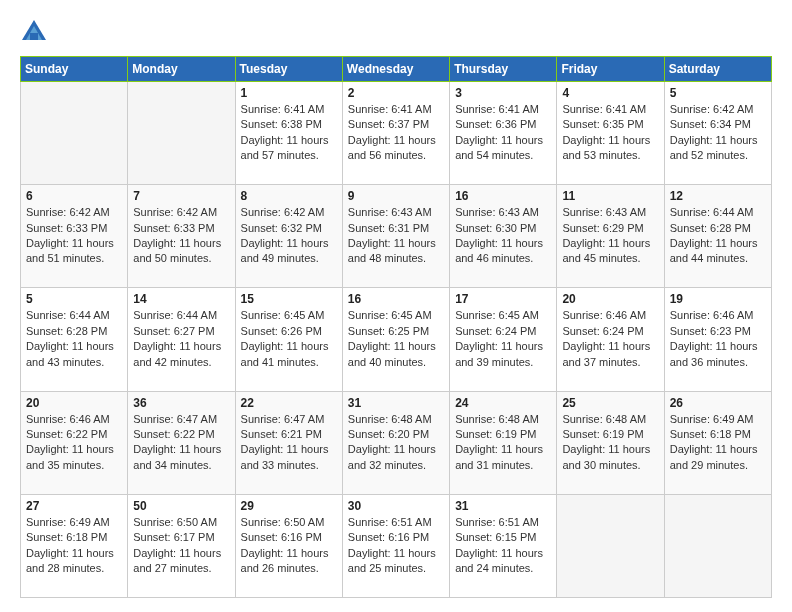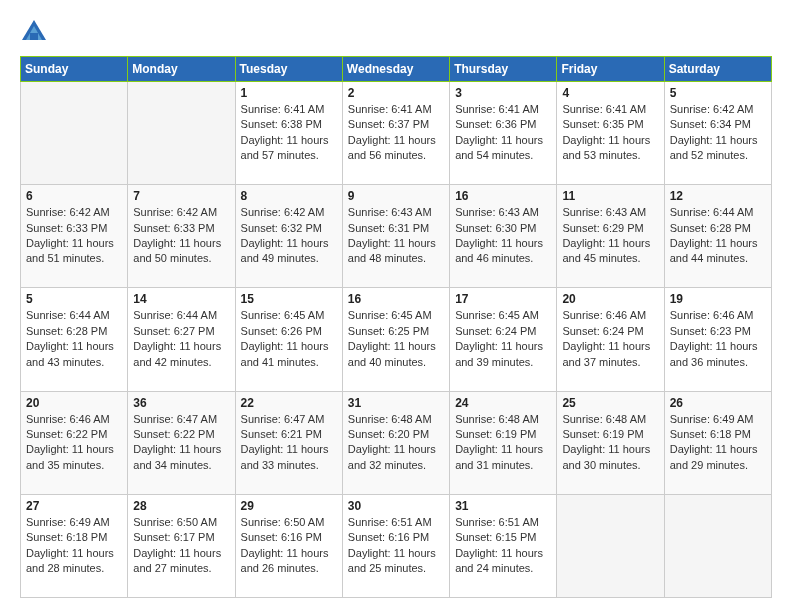--- a/index.html
+++ b/index.html
@@ -173,21 +173,21 @@
           <td><span class="day-num">20</span><span class="cell-text">Sunrise: 6:46 AM<br>Sunset: 6:22 PM<br>Daylight: 11 hours and 35 minutes.</span></td>
           <td><span class="day-num">36</span><span class="cell-text">Sunrise: 6:47 AM<br>Sunset: 6:22 PM<br>Daylight: 11 hours and 34 minutes.</span></td>
           <td><span class="day-num">22</span><span class="cell-text">Sunrise: 6:47 AM<br>Sunset: 6:21 PM<br>Daylight: 11 hours and 33 minutes.</span></td>
           <td><span class="day-num">31</span><span class="cell-text">Sunrise: 6:48 AM<br>Sunset: 6:20 PM<br>Daylight: 11 hours and 32 minutes.</span></td>
           <td><span class="day-num">24</span><span class="cell-text">Sunrise: 6:48 AM<br>Sunset: 6:19 PM<br>Daylight: 11 hours and 31 minutes.</span></td>
           <td><span class="day-num">25</span><span class="cell-text">Sunrise: 6:48 AM<br>Sunset: 6:19 PM<br>Daylight: 11 hours and 30 minutes.</span></td>
           <td><span class="day-num">26</span><span class="cell-text">Sunrise: 6:49 AM<br>Sunset: 6:18 PM<br>Daylight: 11 hours and 29 minutes.</span></td>
         </tr>
         <tr>
           <td><span class="day-num">27</span><span class="cell-text">Sunrise: 6:49 AM<br>Sunset: 6:18 PM<br>Daylight: 11 hours and 28 minutes.</span></td>
-          <td><span class="day-num">28</span><span class="cell-text">Sunrise: 6:50 AM<br>Sunset: 6:17 PM<br>Daylight: 11 hours and 27 minutes.</span></td>
+          <td><span class="day-num">50</span><span class="cell-text">Sunrise: 6:50 AM<br>Sunset: 6:17 PM<br>Daylight: 11 hours and 27 minutes.</span></td>
           <td><span class="day-num">29</span><span class="cell-text">Sunrise: 6:50 AM<br>Sunset: 6:16 PM<br>Daylight: 11 hours and 26 minutes.</span></td>
           <td><span class="day-num">30</span><span class="cell-text">Sunrise: 6:51 AM<br>Sunset: 6:16 PM<br>Daylight: 11 hours and 25 minutes.</span></td>
           <td><span class="day-num">31</span><span class="cell-text">Sunrise: 6:51 AM<br>Sunset: 6:15 PM<br>Daylight: 11 hours and 24 minutes.</span></td>
           <td class="empty"></td>
           <td class="empty"></td>
         </tr>
       </tbody>
   </table>
 </div>
 

